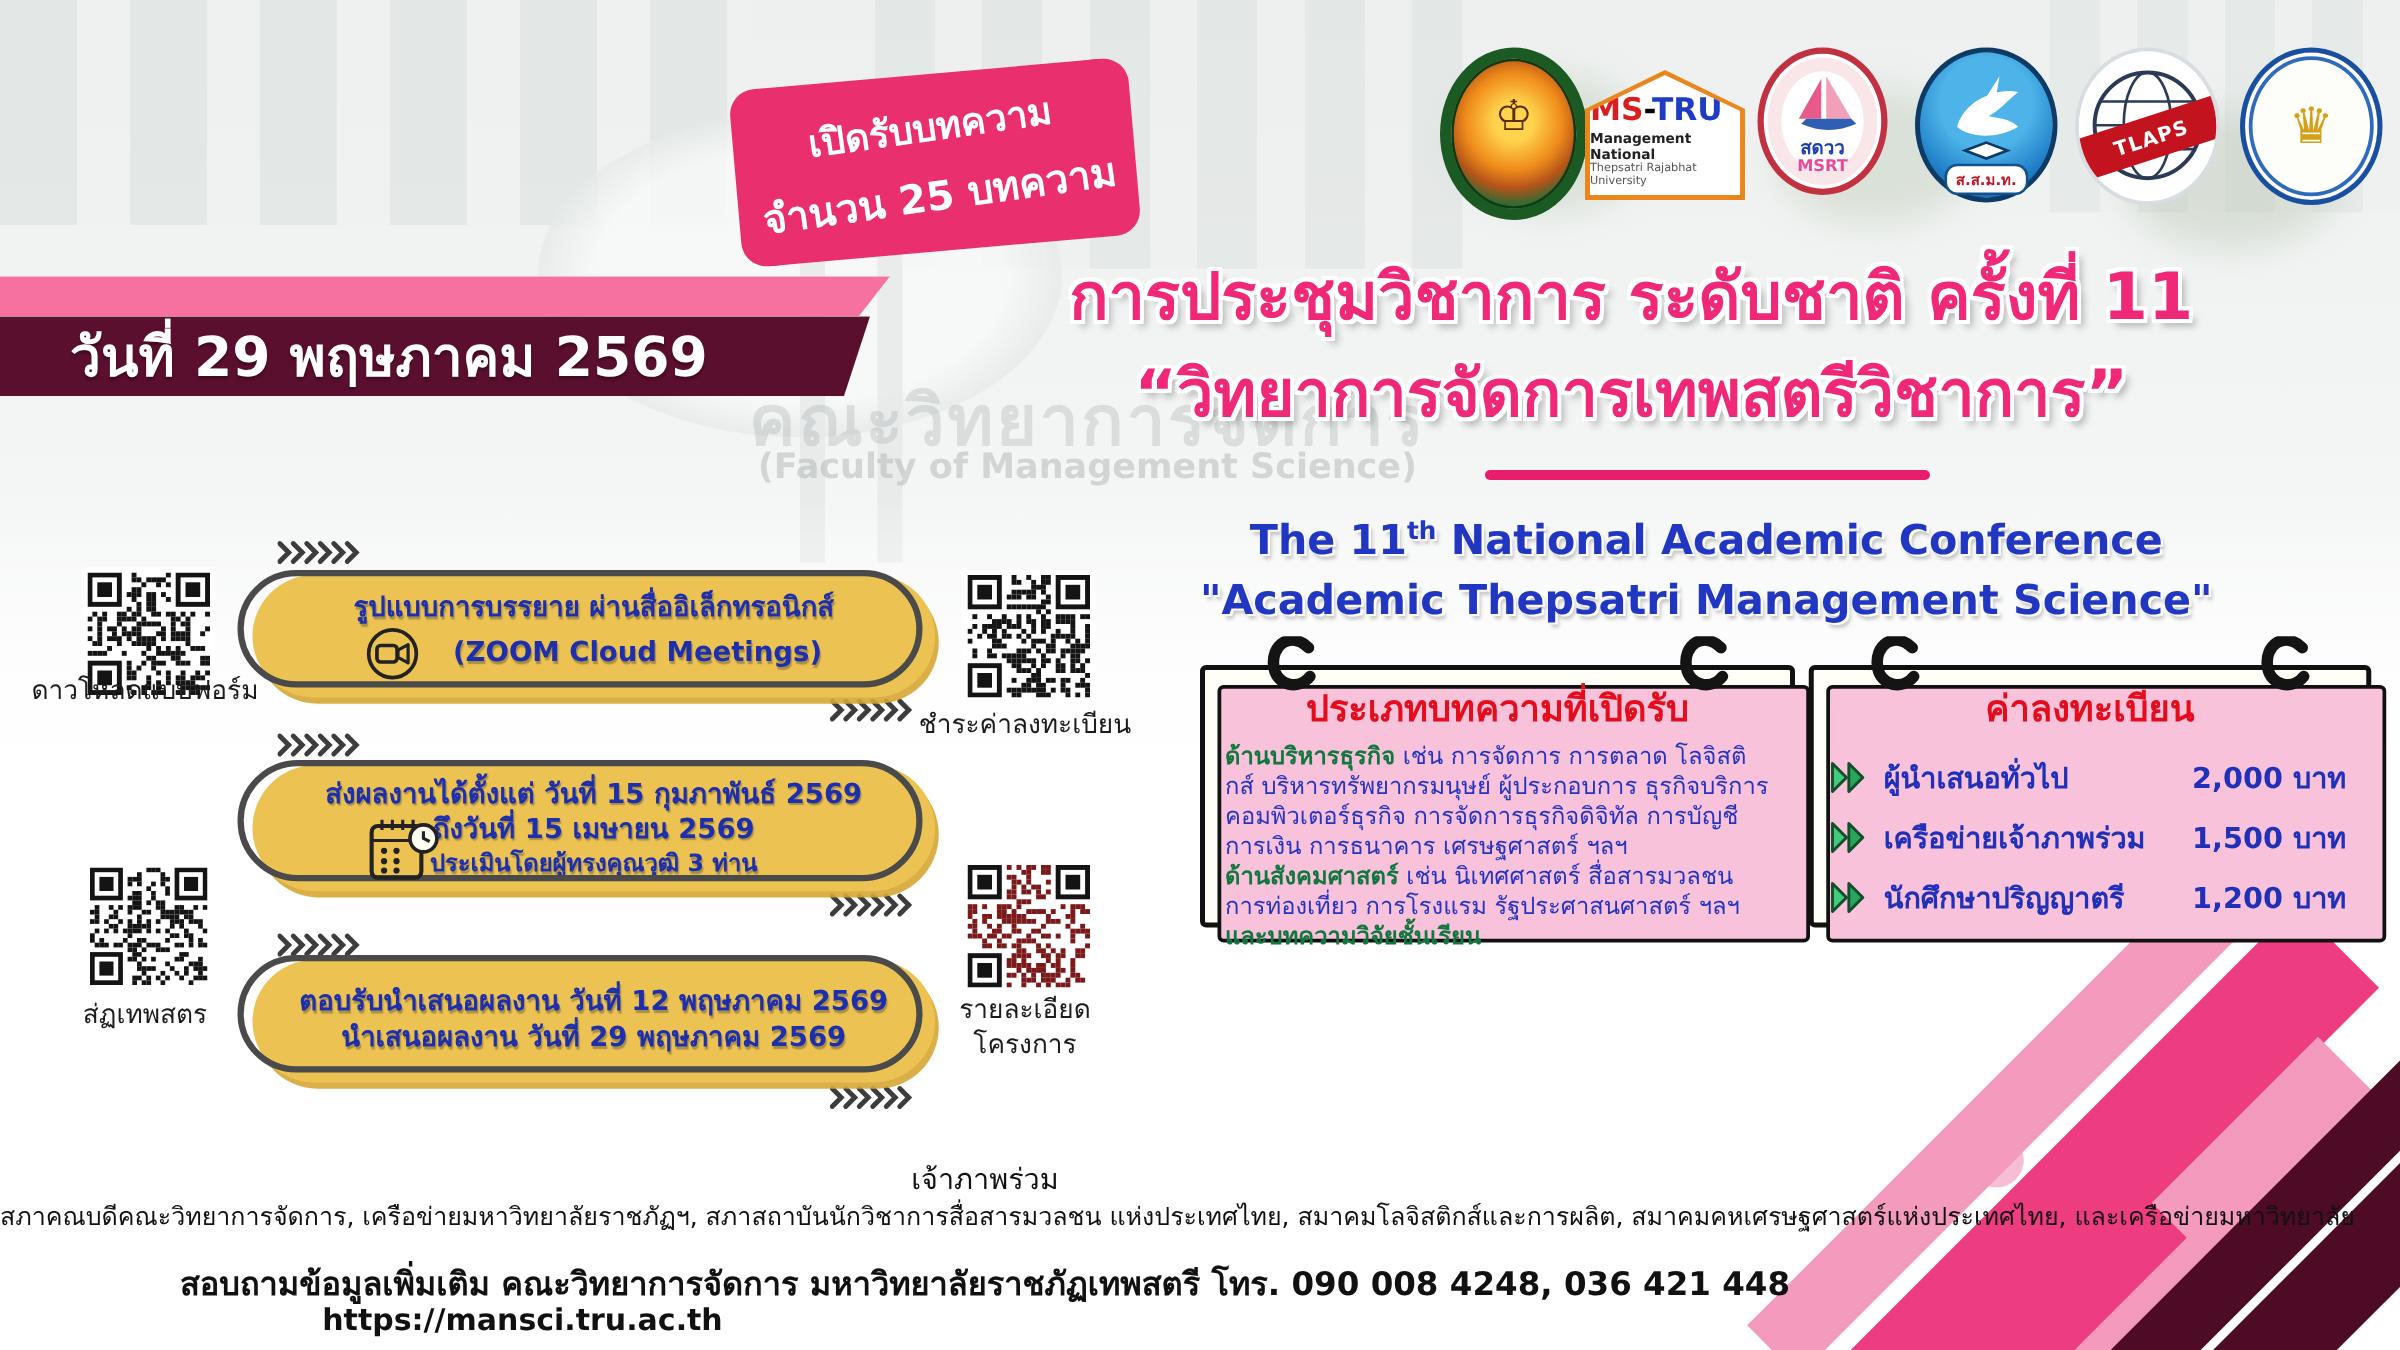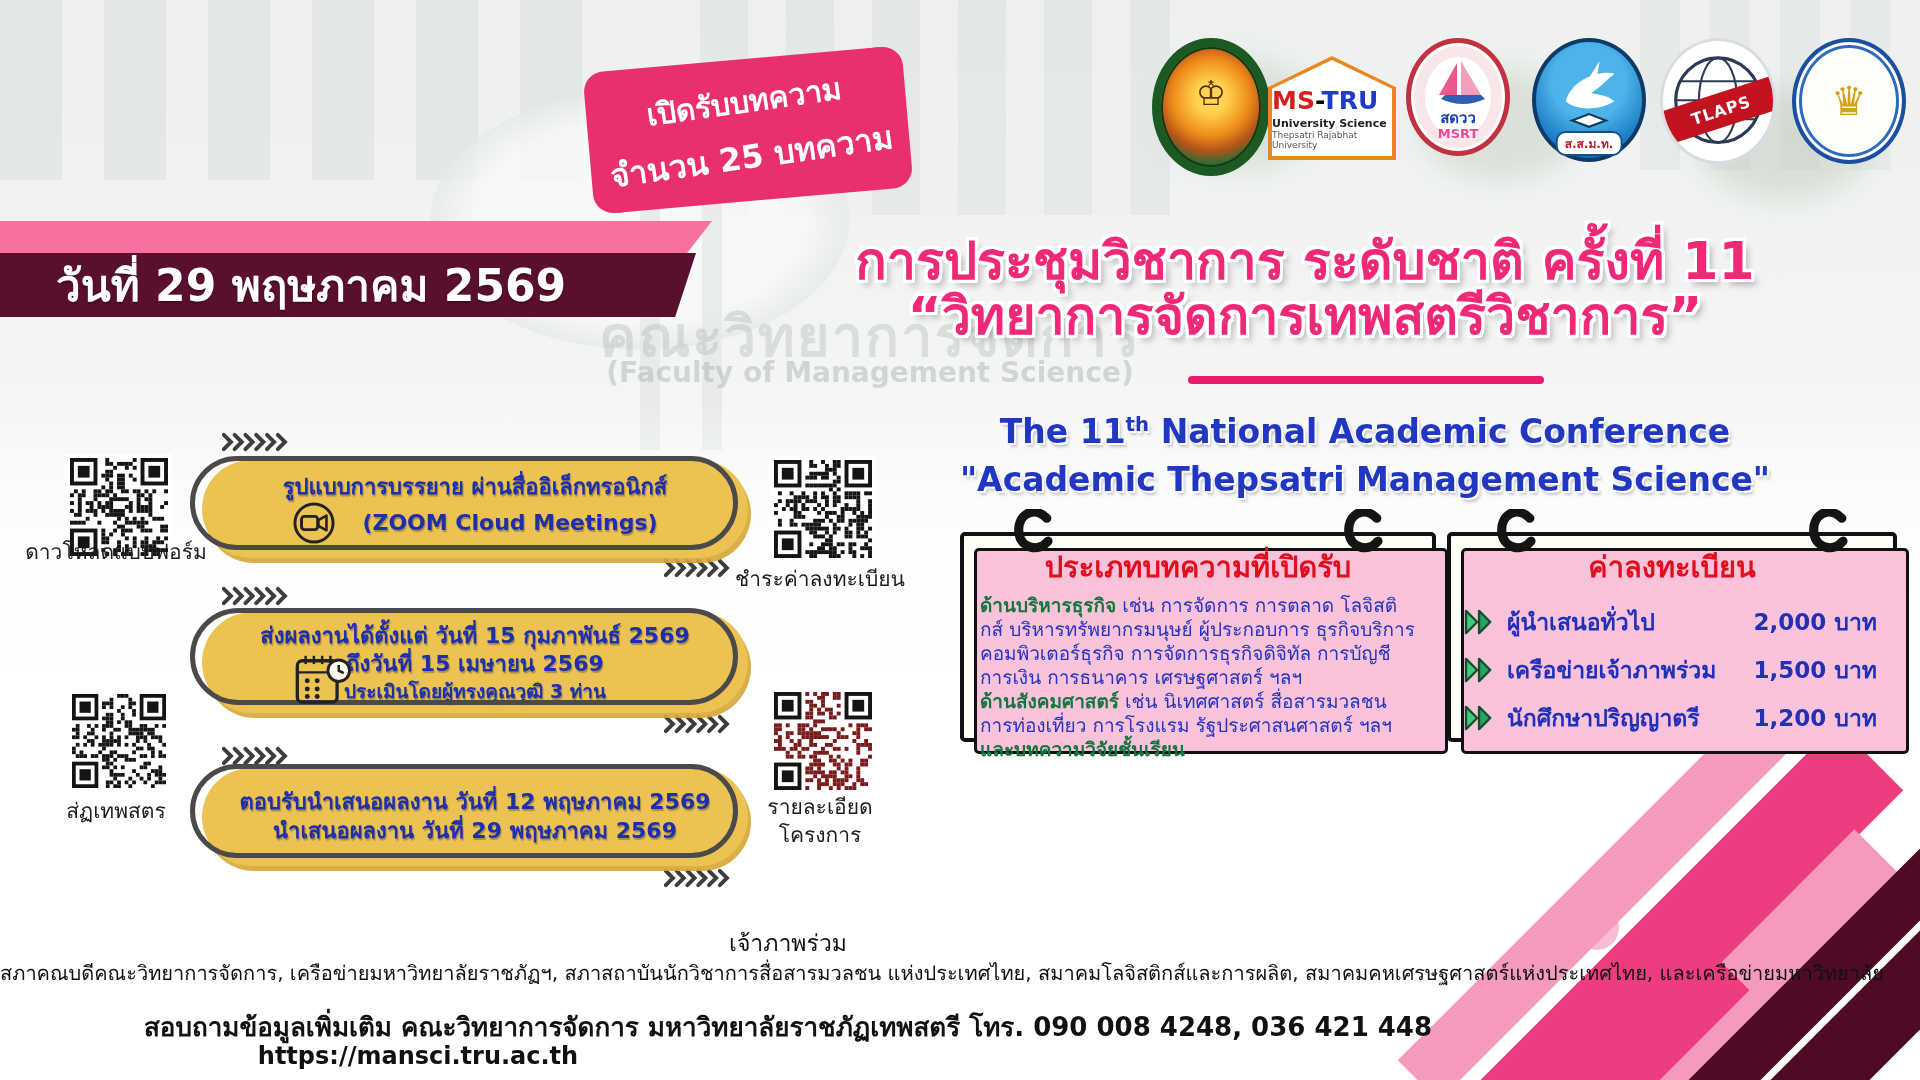--- a/index.html
+++ b/index.html
@@ -74,21 +74,21 @@
 
   
   .pinkband{left:0;top:221px;width:712px;height:32px;background:#f6719f;
             clip-path:polygon(0 0,100% 0,96.5% 100%,0 100%);z-index:5;}
   .maroonband{left:0;top:253px;width:696px;height:64px;background:#5a0f2f;
             clip-path:polygon(0 0,100% 0,97% 100%,0 100%);z-index:5;
             display:flex;align-items:center;padding-left:56px;box-sizing:border-box;}
   .date-text{color:#fff;font-size:44px;font-weight:bold;text-shadow:0 2px 2px rgba(0,0,0,.3);}
 
   
-  .title-th{left:690px;top:235px;width:1230px;text-align:center;z-index:5;
+  .title-th{left:690px;top:212px;width:1230px;text-align:center;z-index:5;
       font-size:52px;font-weight:bold;color:#ef2878;line-height:1.0;
       text-shadow:-3px -3px 0 #fff,3px -3px 0 #fff,-3px 3px 0 #fff,3px 3px 0 #fff,0 -3px 0 #fff,0 3px 0 #fff,-3px 0 0 #fff,3px 0 0 #fff,5px 6px 6px rgba(60,60,60,.35);}
   .title-th2{top:290px;}
   .title-underline{left:1188px;top:376px;width:356px;height:8px;background:#e91d6e;border-radius:4px;z-index:5;}
   .title-en{left:860px;top:412px;width:1010px;text-align:center;z-index:5;
       font-size:33px;font-weight:bold;color:#2137c1;
       text-shadow:2px 2px 0 rgba(255,255,255,.95),3px 4px 3px rgba(80,80,80,.3);}
   .title-en sup{font-size:60%;}
   .title-en2{top:460px;}
 
@@ -168,21 +168,21 @@
     <div class="l1">เปิดรับบทความ</div>
     <div class="l2">จำนวน 25 บทความ</div>
   </div>
 
   <div class="logo logo-oval-green">
       <div class="crown">♔</div>
     </div>
   <div class="logo logo-house">
     <div class="inner">
       <div class="mstru-line1"><span class="ms">MS</span><span>-</span><span class="tru">TRU</span></div>
-      <div class="mstru-line2">University Science</div>
+      <div class="mstru-line2">Management National</div>
       <div class="mstru-line3">Thepsatri Rajabhat University</div>
     </div>
   </div>
   <div class="logo logo-msrt">
     <svg class="sail" viewBox="0 0 52 46">
       <path d="M20 2 L20 34 L2 34 Z" fill="#e85a8a"></path>
       <path d="M24 0 L24 34 L44 34 Z" fill="#f0a0b8"></path>
       <path d="M4 38 Q26 48 48 38 L44 34 L8 34 Z" fill="#2f5fb3"></path>
     </svg>
     <div class="msrt-th">สดวว</div>

